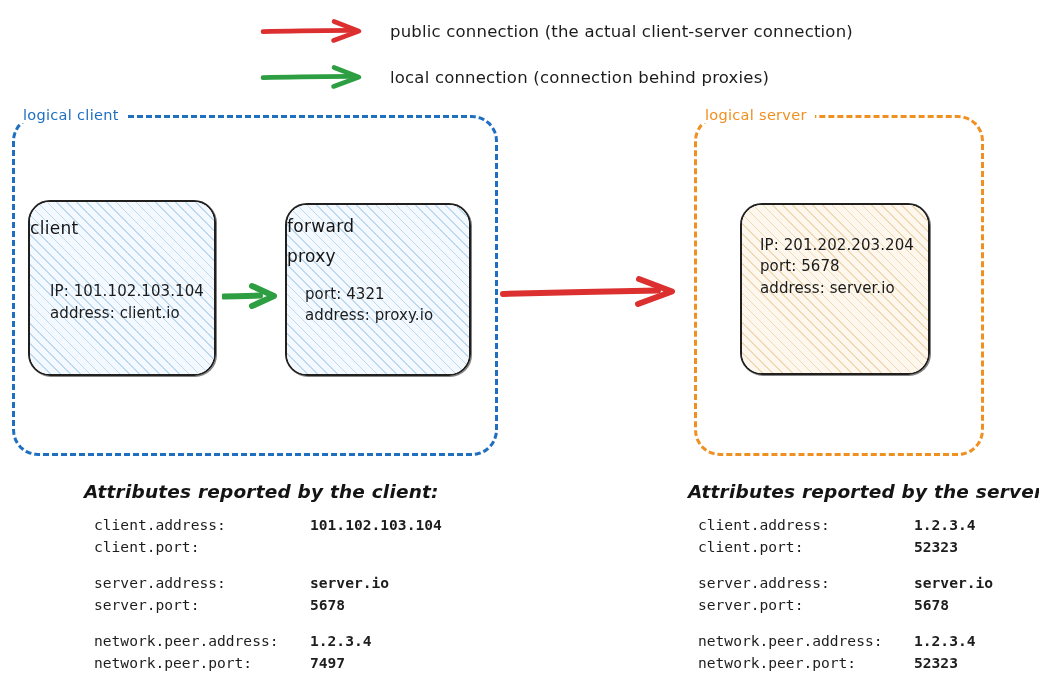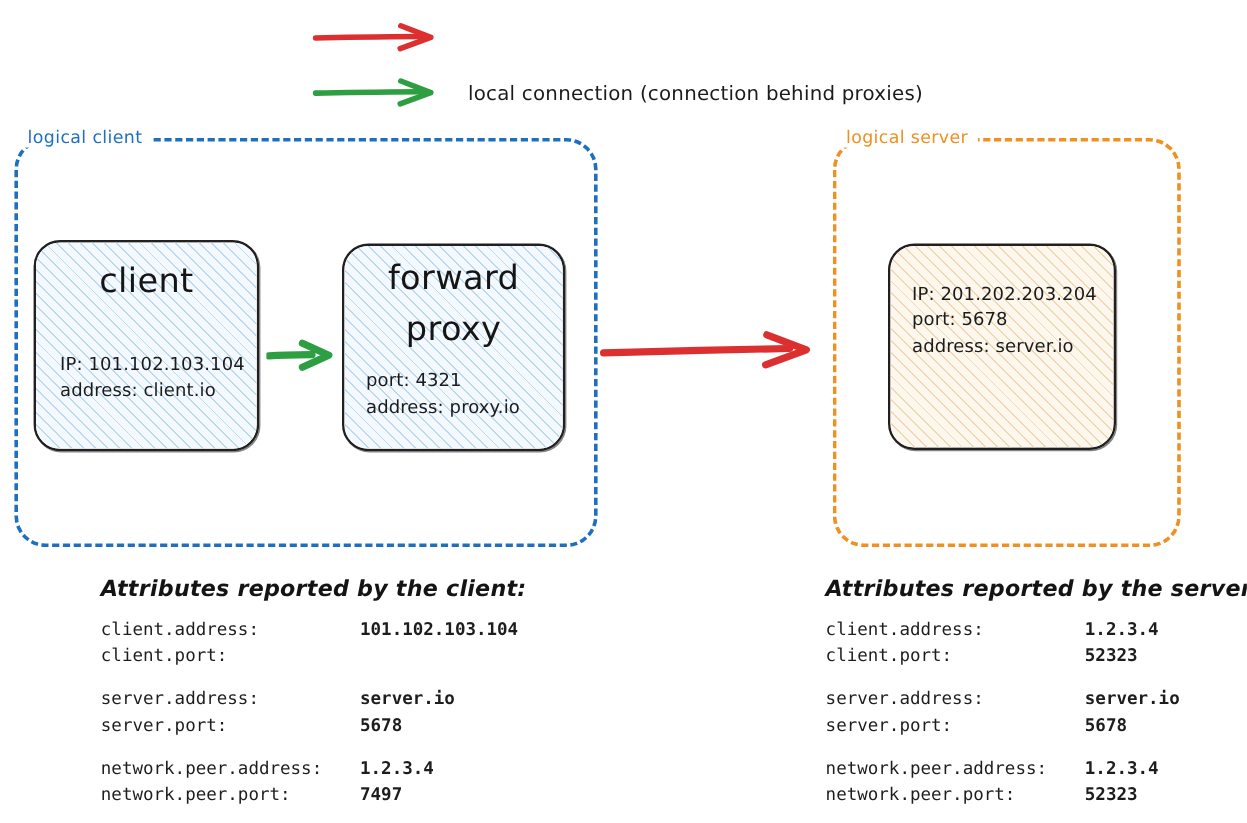--- a/index.html
+++ b/index.html
@@ -45,21 +45,21 @@
     position:absolute;
     border:2px solid #21201f;
     border-radius:22px;
     box-sizing:border-box;
     overflow:hidden;
     box-shadow:1px 1px 0 rgba(30,30,30,.55);
   }
   .node .hatch{position:absolute;inset:0;}
   .node-inner{position:relative;z-index:2;height:100%;}
   .node-title{
-    text-align:center;font-size:28px;color:#151515;
+    font-size:17px;color:#151515;
     line-height:1.08;letter-spacing:.3px;
   }
   .node-attrs{
     font-size:15px;color:#1b1b1b;line-height:1.42;letter-spacing:.1px;
   }
 
   #node-client{left:28px;top:200px;width:188px;height:176px;}
   #node-client .hatch{
     background:
       repeating-linear-gradient(45deg,
@@ -99,34 +99,35 @@
   #attrs-server{left:688px;top:481px;width:420px;}
   .attr-heading{
     font-size:18.5px;color:#141414;letter-spacing:.2px;
     font-style:italic;font-weight:600;margin-bottom:12px;white-space:nowrap;
   }
   .attr-group{margin-bottom:15px;}
   .attr-row{
     display:flex;font-size:14.6px;color:#1d1d1d;line-height:1.48;
     white-space:pre;
   }
-  .attr-key{flex:0 0 216px;}
+  .attr-key{flex:0 0 216px;margin-left:10px;}
   .attr-val{flex:1 1 auto;font-weight:bold;}
 </style>
 </head>
 <body>
 
 <div id="legend">
   <div class="legend-row">
     <div class="legend-arrow">
       <svg viewBox="0 0 112 26" width="112" height="26">
         <path d="M3 13.6 C 30 12.9, 62 12.6, 92 12.4" stroke="#dc3030" stroke-width="4.6" fill="none" stroke-linecap="round"></path>
         <path d="M74 3.5 L 99 13.2 L 73.5 22.5" stroke="#dc3030" stroke-width="4.6" fill="none" stroke-linecap="round" stroke-linejoin="round"></path>
       </svg>
     </div>
+    <div class="legend-label hand">public connection (the actual client-server connection)</div>
   </div>
   <div class="legend-row">
     <div class="legend-arrow">
       <svg viewBox="0 0 112 26" width="112" height="26">
         <path d="M3 13.6 C 30 12.9, 62 12.6, 92 12.4" stroke="#2e9e42" stroke-width="4.6" fill="none" stroke-linecap="round"></path>
         <path d="M74 3.5 L 99 13.2 L 73.5 22.5" stroke="#2e9e42" stroke-width="4.6" fill="none" stroke-linecap="round" stroke-linejoin="round"></path>
       </svg>
     </div>
     <div class="legend-label hand">local connection (connection behind proxies)</div>
   </div>

